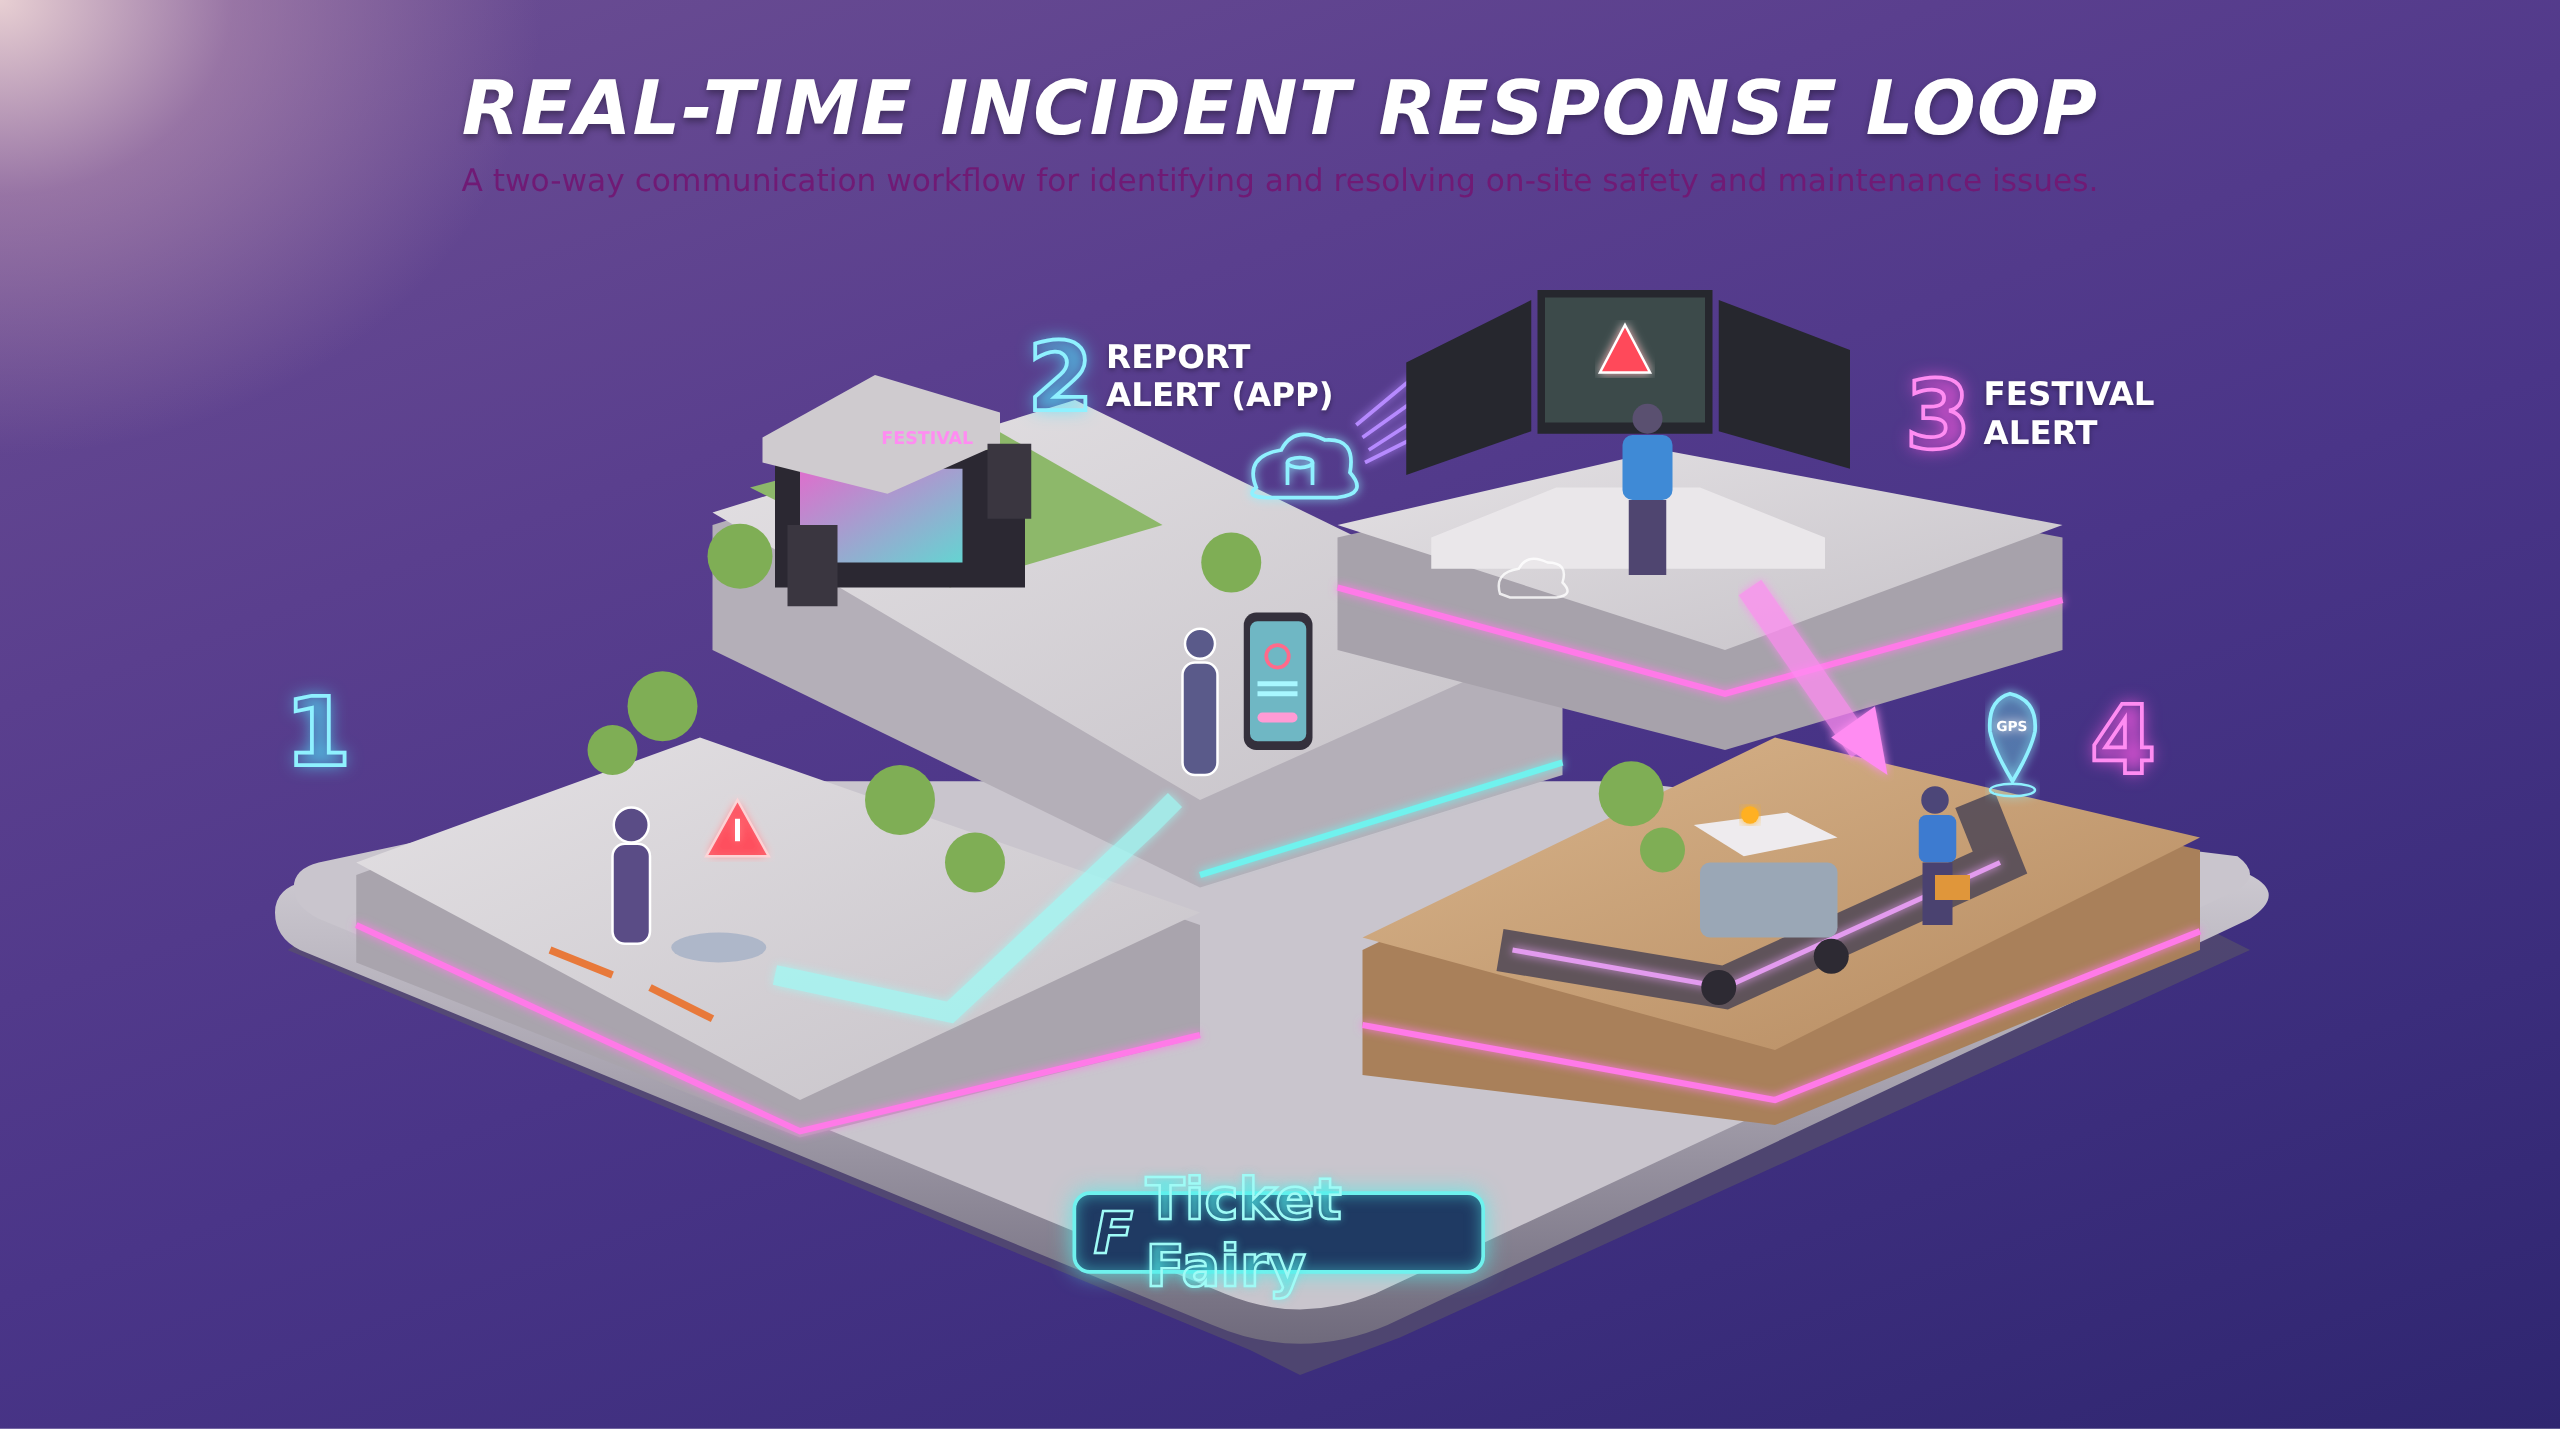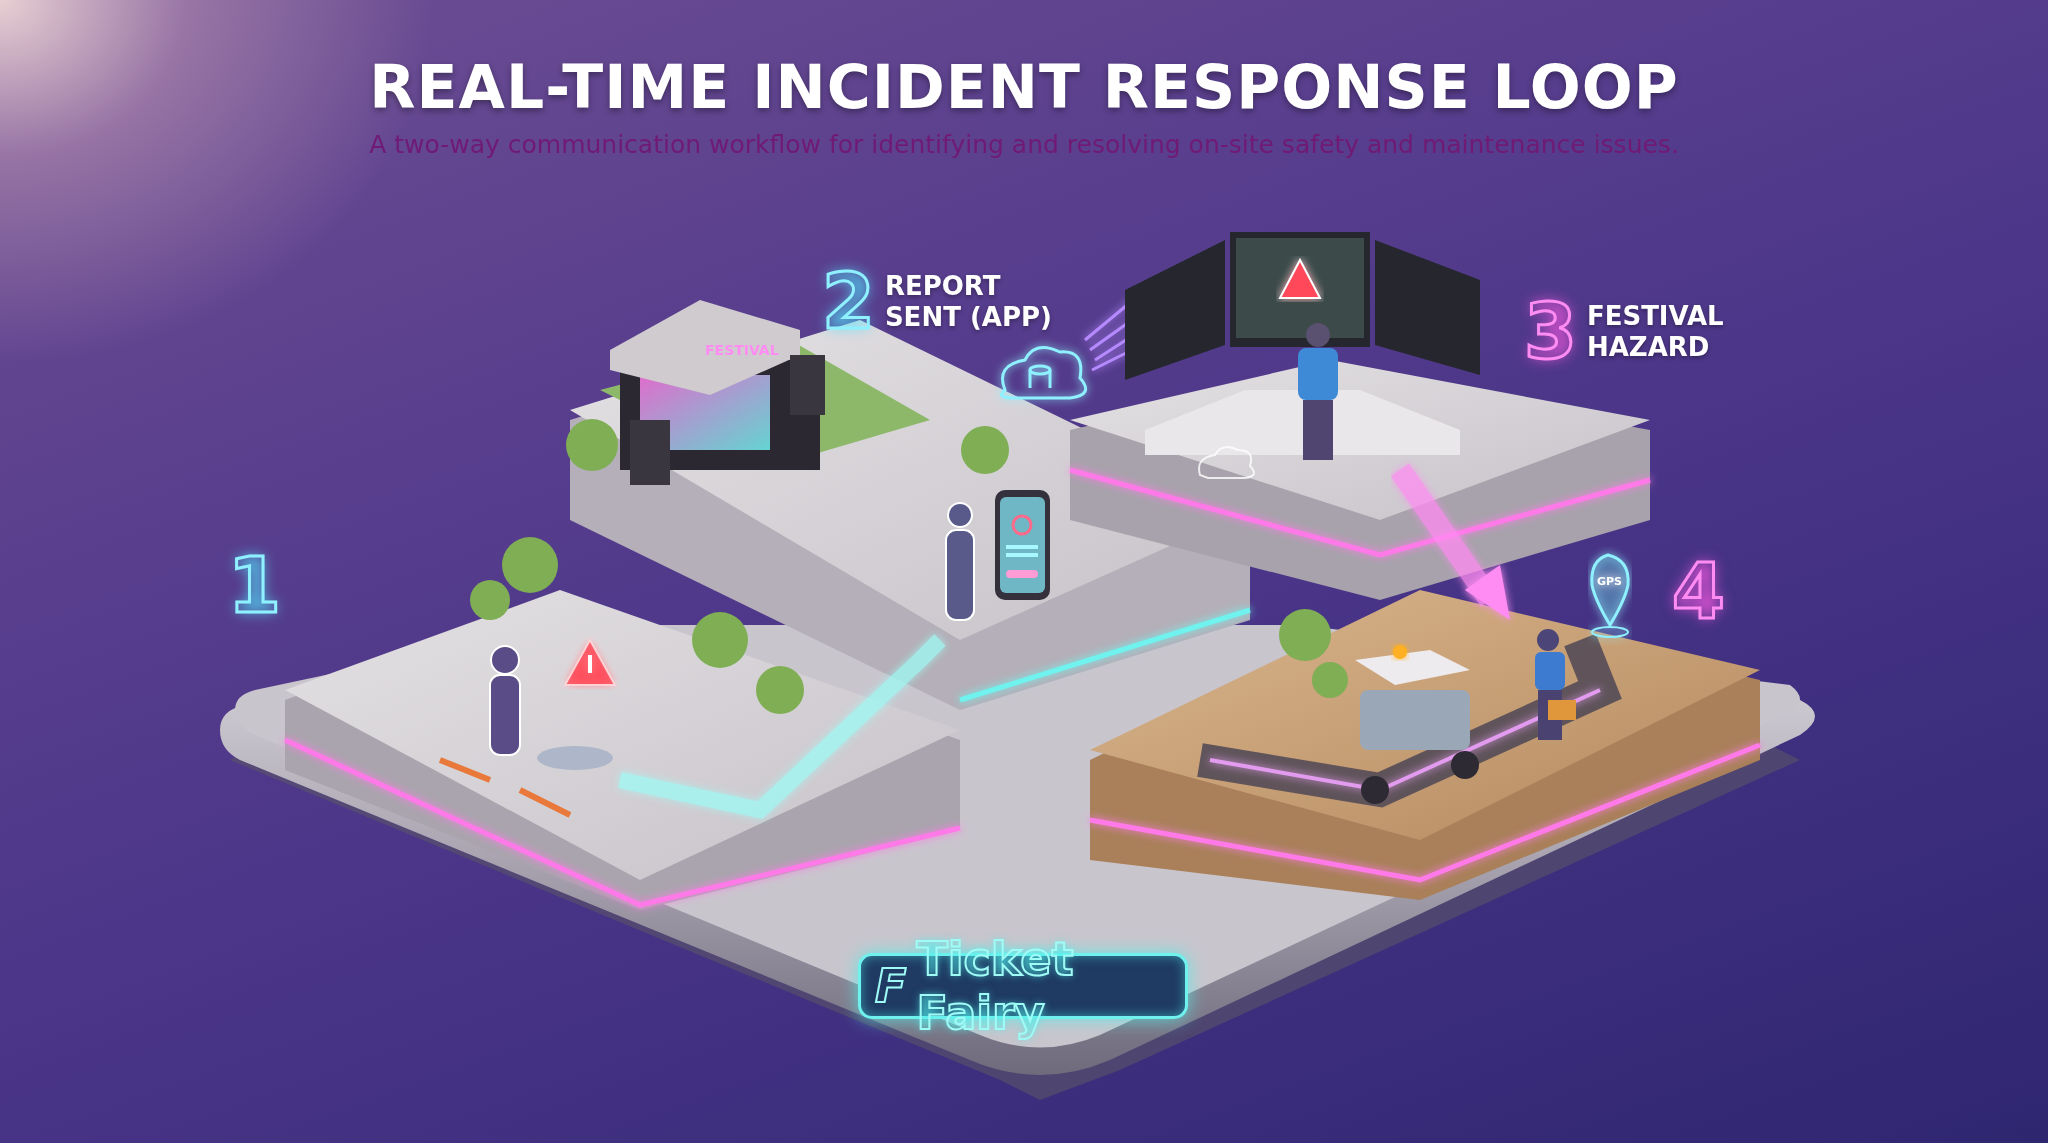--- a/index.html
+++ b/index.html
@@ -2,21 +2,21 @@
 <html><head>
   <meta charset="utf-8">
   <style>
     html,body{margin:0;padding:0;}
     body{width:2048px;height:1143px;overflow:hidden;position:relative;
       font-family:"DejaVu Sans","Liberation Sans",sans-serif;
       background:
         radial-gradient(ellipse 620px 520px at 0px 0px, rgba(238,214,214,.95) 0%, rgba(190,150,180,.55) 30%, rgba(120,90,150,0) 70%),
         linear-gradient(160deg,#6d4f93 0%,#5a3f8e 30%,#4a3588 55%,#3b2d7c 80%,#2f2670 100%);}
     .title{position:absolute;left:0;width:2048px;top:52px;text-align:center;color:#fff;
-      font-size:60px;font-weight:bold;letter-spacing:1px;text-shadow:0 3px 6px rgba(0,0,0,.35);}
+      font-size:60px;font-weight:bold;letter-spacing:1px;text-shadow:0 3px 6px rgba(0,0,0,.35);font-style:italic;}
     .subtitle{position:absolute;left:0;width:2048px;top:130px;text-align:center;color:#701a75;font-size:25px;}
     .scene{position:absolute;left:0;top:0;width:2048px;height:1143px;}
     .step{position:absolute;display:flex;align-items:center;gap:10px;}
     .step .num{font-size:76px;font-weight:bold;color:transparent;line-height:1;
       -webkit-text-stroke:3px currentColor;}
     .step .num.cyan{-webkit-text-stroke-color:#8ff1ff;text-shadow:0 0 14px rgba(80,230,255,.75);}
     .step .num.pink{-webkit-text-stroke-color:#ff8cf2;text-shadow:0 0 14px rgba(255,90,230,.75);}
     .step .lbl{color:#fff;font-weight:bold;font-size:26px;line-height:31px;text-shadow:0 2px 4px rgba(0,0,0,.35);}
     .brand{position:absolute;left:858px;top:953px;width:330px;height:66px;border:3px solid #6ff2ee;border-radius:14px;
       box-shadow:0 0 18px rgba(80,240,235,.8), inset 0 0 12px rgba(80,240,235,.5);background:#1f3a63;
@@ -191,29 +191,29 @@
 </svg>
 
 <div class="step" style="left:228px;top:548px;">
   <span class="num cyan">1</span>
 </div>
 
 <div class="step" style="left:822px;top:264px;">
   <span class="num cyan">2</span>
   <div class="lbl">
     <div>REPORT</div>
-    <div>SENT (APP)</div>
+    <div>ALERT (APP)</div>
   </div>
 </div>
 
 <div class="step" style="left:1524px;top:294px;">
   <span class="num pink">3</span>
   <div class="lbl">
     <div>FESTIVAL</div>
-    <div>HAZARD</div>
+    <div>ALERT</div>
   </div>
 </div>
 
 <div class="step" style="left:1672px;top:554px;">
   <span class="num pink">4</span>
 </div>
 
 <div class="brand">
   <span class="logo">F</span>
   <span class="name">Ticket Fairy</span>

